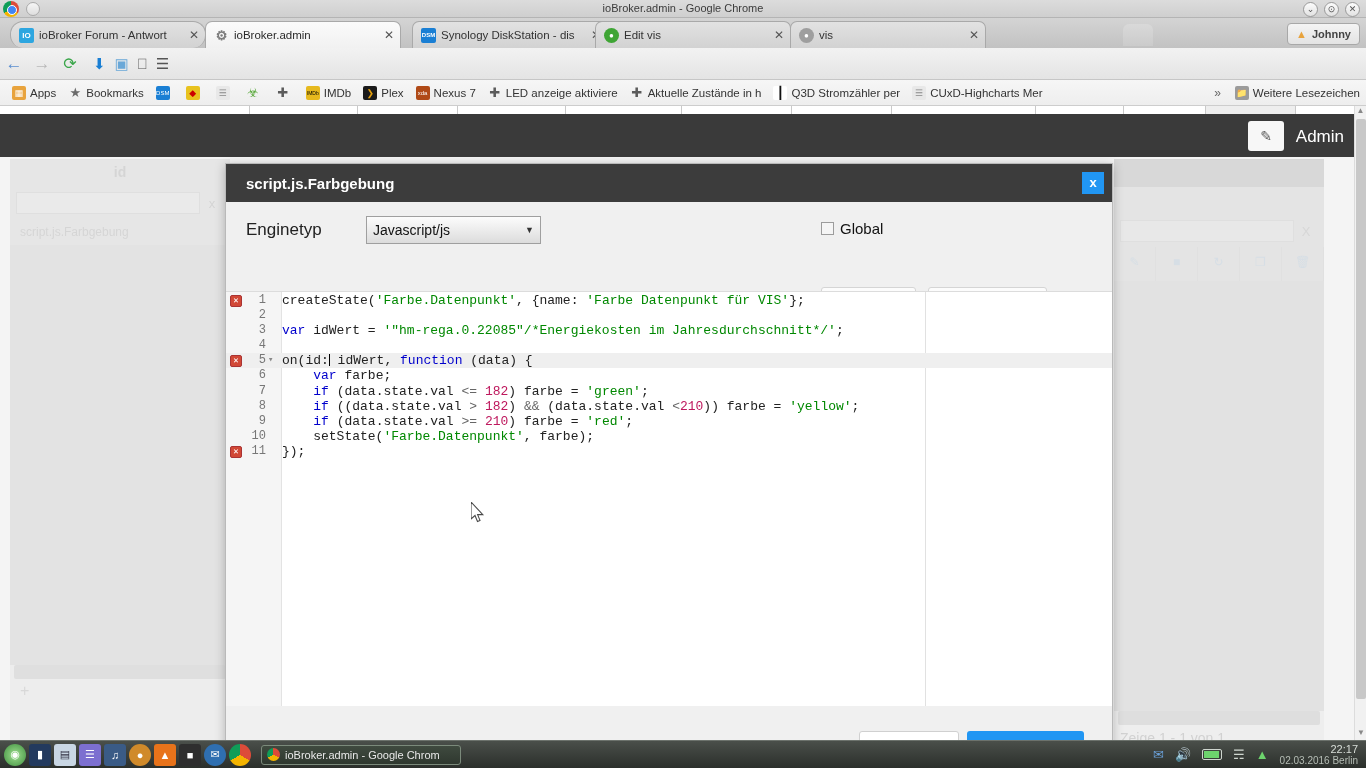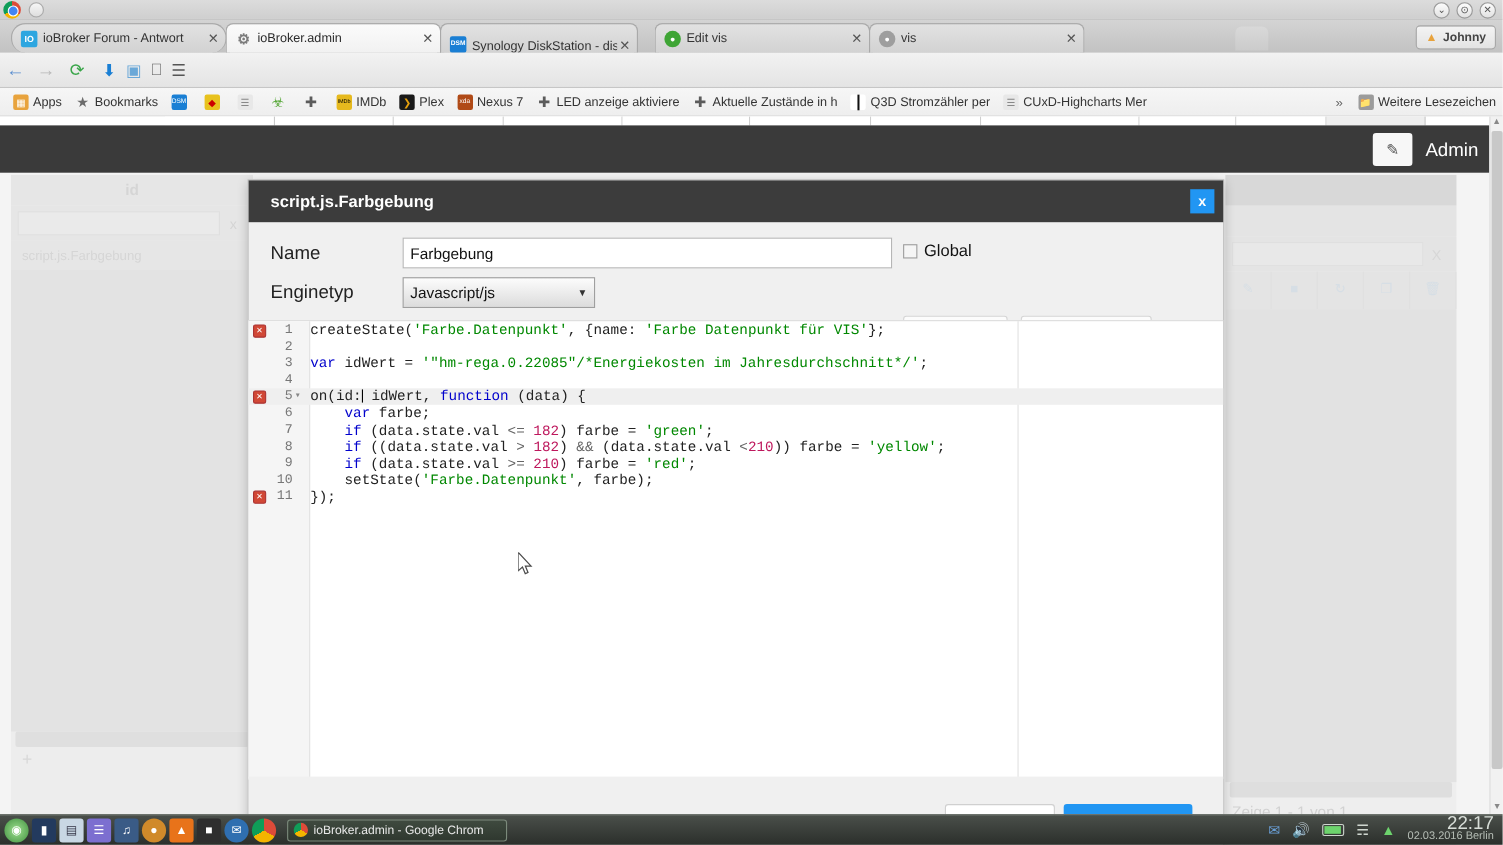--- a/index.html
+++ b/index.html
@@ -312,51 +312,52 @@
   .task-win {
     margin-left: 10px; height: 20px; width: 200px;
     background: linear-gradient(#3f4a3f,#2f382f);
     border: 1px solid #7b8a7b; border-radius: 3px;
     display: flex; align-items: center; gap: 5px; padding: 0 5px;
     font-size: 11px; color: #e8e8e8; overflow: hidden; white-space: nowrap;
   }
   .tray { margin-left: auto; display: flex; align-items: center; gap: 11px; padding-right: 8px; }
   .tray span { font-size: 13px; color: #cfd6cf; }
   .clock { text-align: right; line-height: 12px; color: #d8ded8; }
-  .clock .t1 { font-size: 17px; }
+  .clock .t1 { font-size: 11px; }
   .clock .t2 { font-size: 10px; color: #b5bdb5; }
   .battery { width: 20px; height: 11px; border: 1px solid #cfd6cf; border-radius: 2px;
              position: relative; }
   .battery::after { content:''; position:absolute; left:1px; top:1px; width:15px; height:7px; background:#6dd36d; }
 </style>
 </head>
 <body>
 
 <div class="chrome-titlebar">
   <div class="chrome-logo"></div>
   <div class="menu-dot"></div>
+  <div class="win-title">ioBroker.admin - Google Chrome</div>
   <div class="win-ctrls">
     <div class="win-btn">⌄</div>
     <div class="win-btn">⊙</div>
     <div class="win-btn">✕</div>
   </div>
 </div>
 
 <div class="tabstrip">
   <div class="tab inactive" style="left:10px;width:196px;border-radius:13px;">
     <span class="tab-fav" style="background:#2da6e0;">IO</span>
     <span class="tab-label">ioBroker Forum - Antwort</span>
     <span class="tab-x">✕</span>
   </div>
   <div class="tab" style="left:205px;width:196px;z-index:5;">
     <span class="tab-fav" style="background:transparent;color:#7c7c7c;font-size:13px;">⚙</span>
     <span class="tab-label">ioBroker.admin</span>
     <span class="tab-x">✕</span>
   </div>
-  <div class="tab inactive" style="left:400px;width:180px;align-items:flex-end;">
+  <div class="tab inactive" style="left:412px;width:196px;">
     <span class="tab-fav" style="background:#1a7fd4;font-size:6px;">DSM</span>
     <span class="tab-label">Synology DiskStation - dis</span>
     <span class="tab-x">✕</span>
   </div>
   <div class="tab inactive" style="left:595px;width:196px;">
     <span class="tab-fav" style="background:#3fa535;border-radius:50%;">●</span>
     <span class="tab-label">Edit vis</span>
     <span class="tab-x">✕</span>
   </div>
   <div class="tab inactive" style="left:790px;width:196px;">
@@ -506,24 +507,20 @@
     <div class="arrow" style="position:absolute;bottom:0;left:0;width:12px;">▼</div>
   </div>
 
   <div class="dialog">
     <div class="dlg-title">
       <span class="t">script.js.Farbgebung</span>
       <span class="dlg-close">x</span>
     </div>
 
     <div class="dlg-form">
-      <div class="frow">
-        <div class="flabel">Name</div>
-        <input class="fname-input" value="Farbgebung" style="">
-      </div>
       <div class="frow">
         <div class="flabel">Enginetyp</div>
         <div class="fselect">
           <span>Javascript/js</span>
           <span class="caret">▼</span>
         </div>
       </div>
 
       <div class="global-chk">
         <span class="box"></span>

